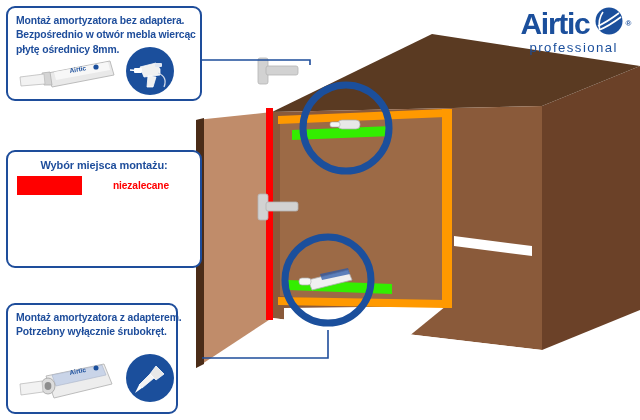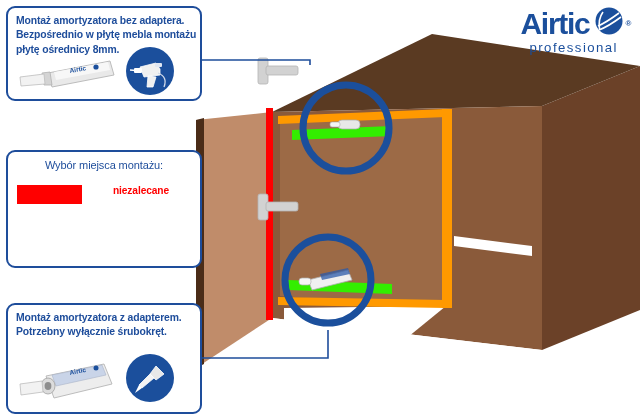--- a/index.html
+++ b/index.html
@@ -25,21 +25,21 @@
   .info-box {
     position: absolute;
     box-sizing: border-box;
     background: #ffffff;
     border: 2.5px solid #1e4d9b;
     border-radius: 9px;
     z-index: 6;
   }
   #box-no-adapter { left: 6px;  top: 6px;   width: 196px; height: 95px; }
   #box-legend     { left: 6px;  top: 150px; width: 196px; height: 118px; }
-  #box-adapter    { left: 6px;  top: 303px; width: 196px; height: 111px; }
+  #box-adapter    { left: 6px;  top: 303px; width: 172px; height: 111px; }
 
   .bx-text {
     color: #1e4d9b;
     font-weight: bold;
     font-size: 10.4px;
     line-height: 14.4px;
     letter-spacing: -0.15px;
     padding: 6px 8px 0 8px;
   }
   .bx-text div { white-space: nowrap; }
@@ -53,29 +53,30 @@
   .tool-circle {
     position: absolute;
     border-radius: 50%;
     background: #1b4f9c;
   }
 
   
   .legend-title {
     text-align: center;
     color: #1e4d9b;
-    font-weight: normal;
+    font-weight: bold;
     font-size: 11px;
     padding-top: 7px;
     letter-spacing: -0.1px;
   }
   .legend-row {
     display: flex;
+    align-items: center;
     height: 25px;
-    margin-top: 14px;
+    margin-top: 2px;
     padding-left: 9px;
   }
   .legend-swatch {
     width: 65px;
     height: 19px;
     flex: 0 0 auto;
   }
   .legend-label {
     flex: 1 1 auto;
     text-align: center;
@@ -208,21 +209,21 @@
         </svg>
       </span>
       <span id="logo-reg">®</span>
     </div>
     <div id="logo-sub">professional</div>
   </div>
 
   <div class="info-box" id="box-no-adapter">
     <div class="bx-text">
       <div>Montaż amortyzatora bez adaptera.</div>
-      <div>Bezpośrednio w płytę mebla montażu</div>
+      <div>Bezpośrednio w otwór mebla wiercąc</div>
       <div>płytę ośrednicy 8mm.</div>
     </div>
     <div class="bx-row">
 
       <svg style="position:absolute;left:6px;top:8px" width="106" height="40" viewBox="0 0 106 40">
         <polygon points="34,20 96,8 100,22 38,34" fill="#e9e9e9" stroke="#b5b5b5" stroke-width="0.9"></polygon>
         <polygon points="40,19 94,9 96,17 42,27" fill="#f7f7f7"></polygon>
         <text x="56" y="20" font-family="Liberation Sans, sans-serif" font-size="6.5" font-weight="bold" fill="#1b4f9c" transform="rotate(-10 56 20)">Airtic</text>
         <circle cx="82" cy="14" r="2.6" fill="#1b4f9c"></circle>
         <polygon points="28,20 36,19 38,32 30,32" fill="#d4d4d4" stroke="#b0b0b0" stroke-width="0.8"></polygon>

